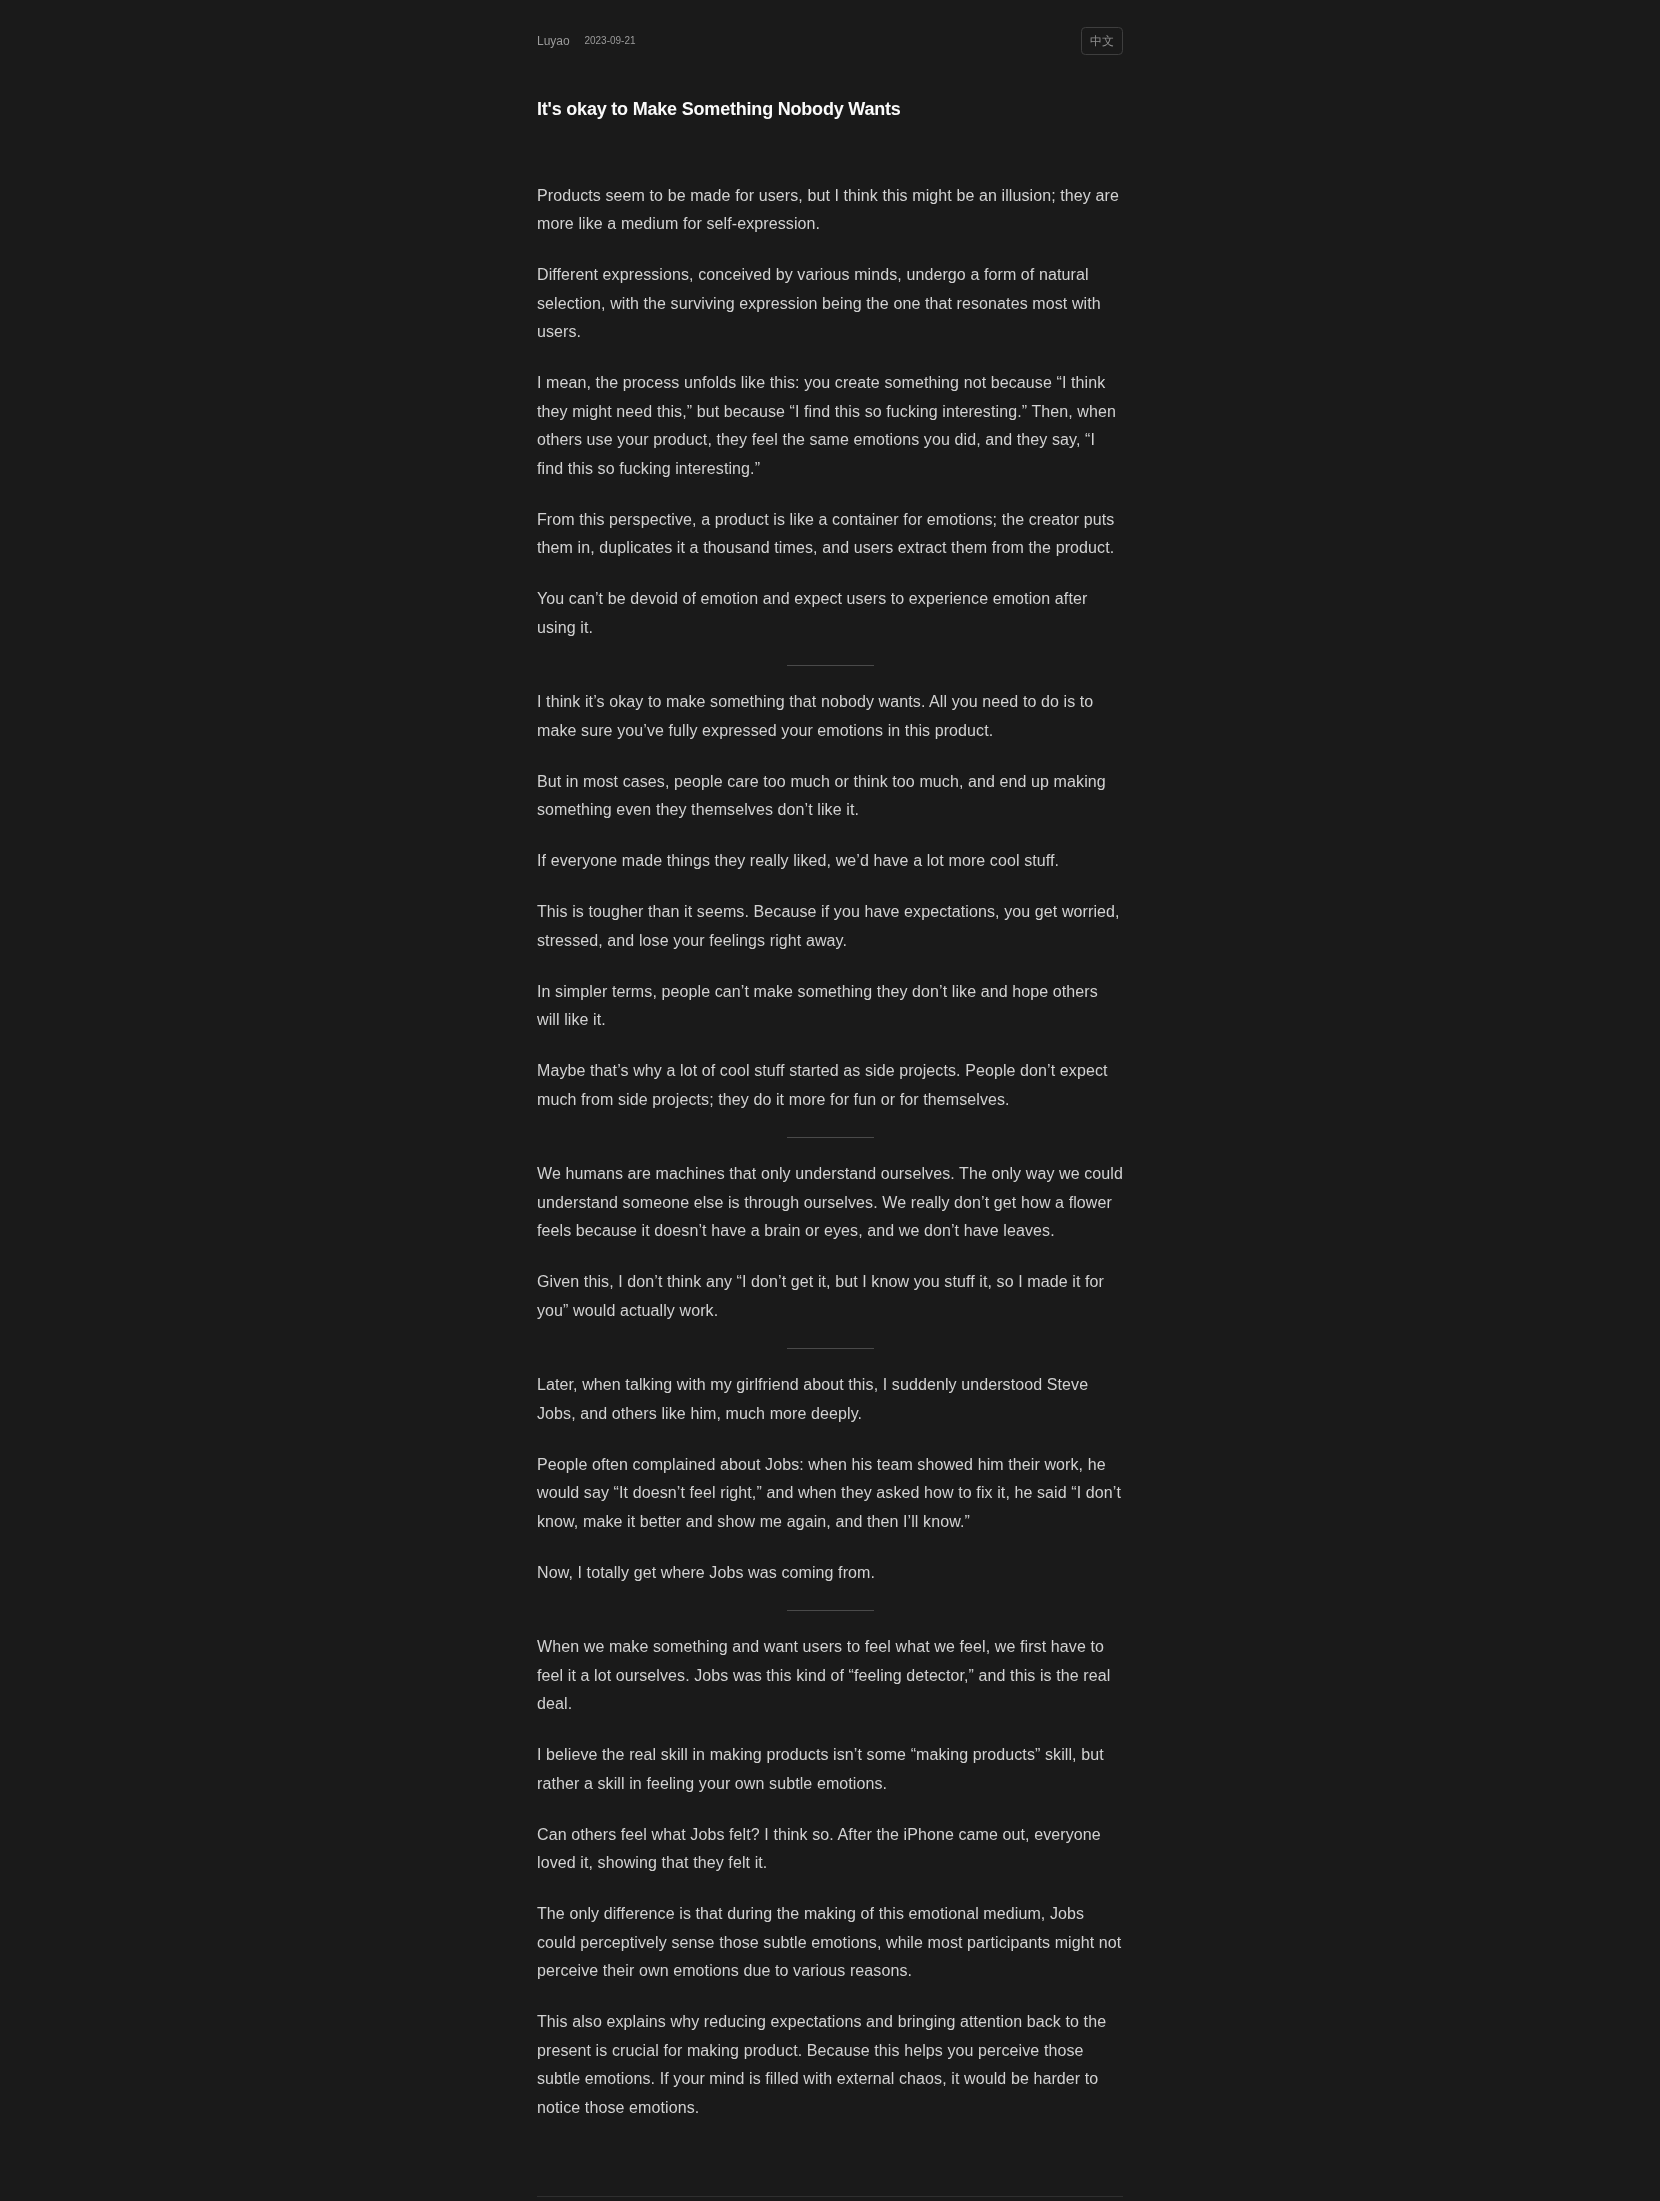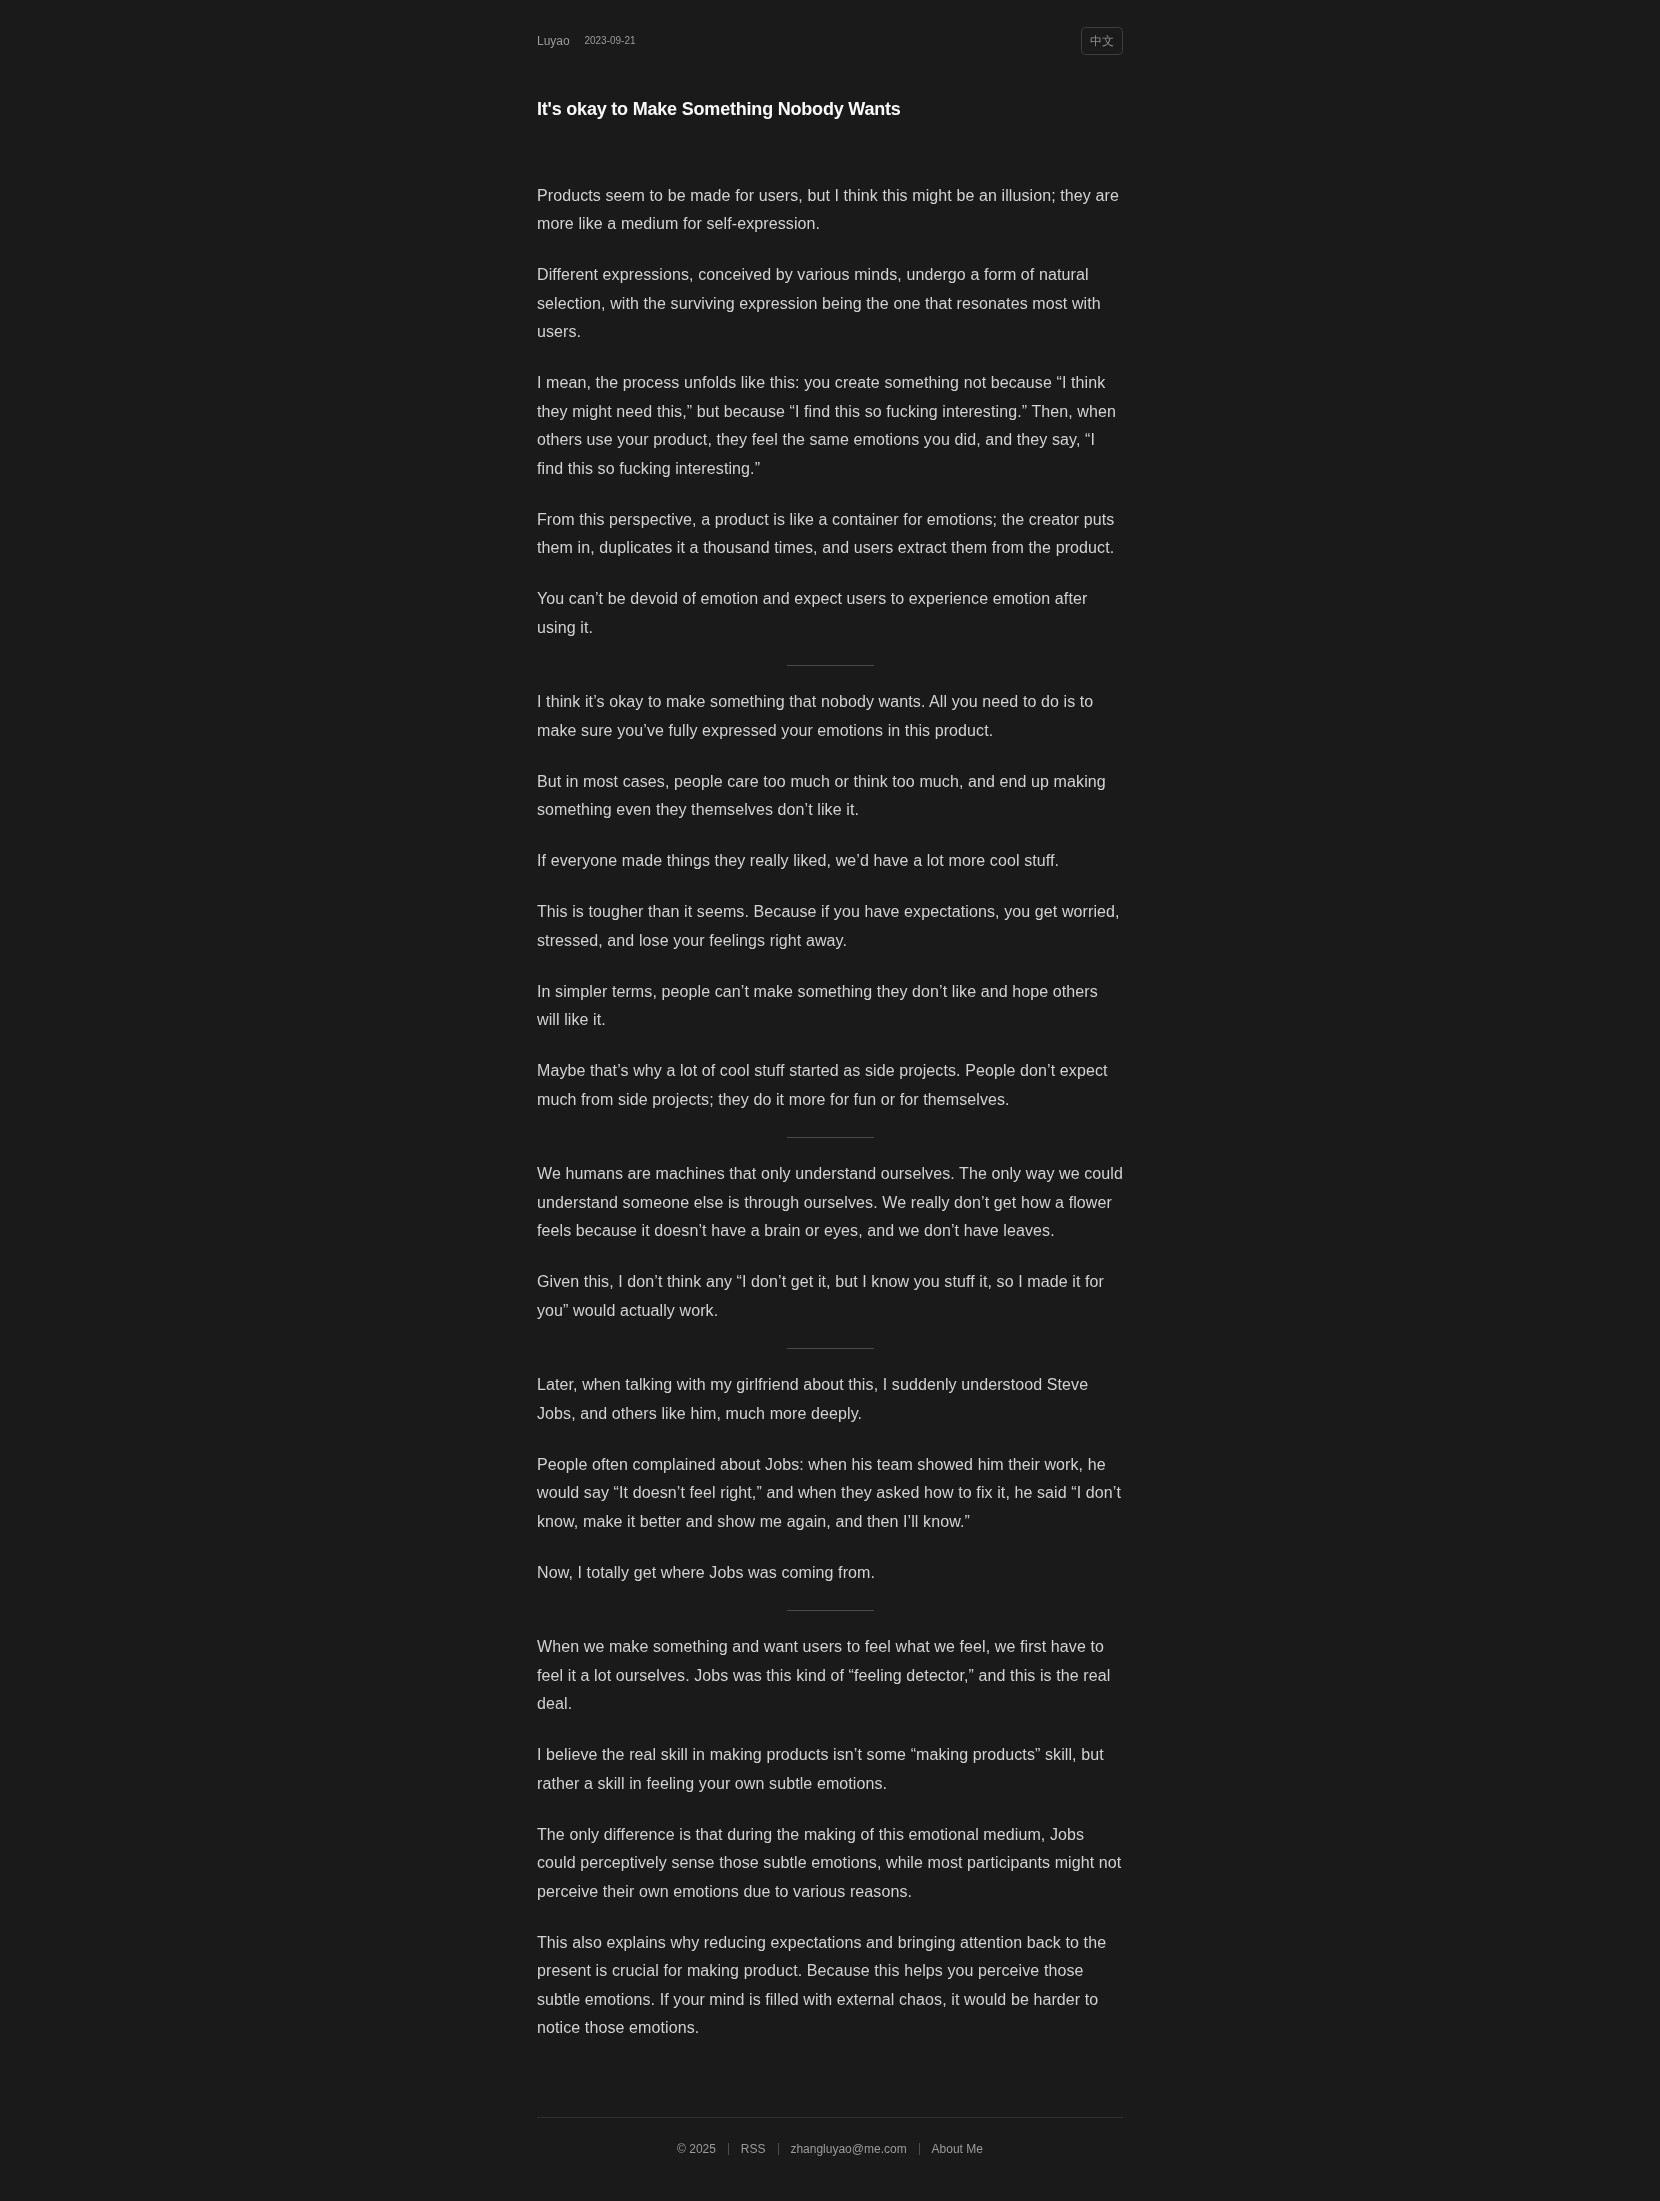--- a/index.html
+++ b/index.html
@@ -140,20 +140,21 @@
       <p>Later, when talking with my girlfriend about this, I suddenly understood Steve Jobs, and others like him, much more deeply.</p>
       <p>People often complained about Jobs: when his team showed him their work, he would say “It doesn’t feel right,” and when they asked how to fix it, he said “I don’t know, make it better and show me again, and then I’ll know.”</p>
       <p>Now, I totally get where Jobs was coming from.</p>
     </section>
 
     <hr class="section-divider">
 
     <section>
       <p>When we make something and want users to feel what we feel, we first have to feel it a lot ourselves. Jobs was this kind of “feeling detector,” and this is the real deal.</p>
       <p>I believe the real skill in making products isn’t some “making products” skill, but rather a skill in feeling your own subtle emotions.</p>
+      <p>Can others feel what Jobs felt? I think so. After the iPhone came out, everyone loved it, showing that they felt it.</p>
       <p>The only difference is that during the making of this emotional medium, Jobs could perceptively sense those subtle emotions, while most participants might not perceive their own emotions due to various reasons.</p>
       <p>This also explains why reducing expectations and bringing attention back to the present is crucial for making product. Because this helps you perceive those subtle emotions. If your mind is filled with external chaos, it would be harder to notice those emotions.</p>
     </section>
 
   </article>
 
   <footer>
     <hr class="footer-rule">
     <div class="footer-row">
       <span>© 2025</span>

